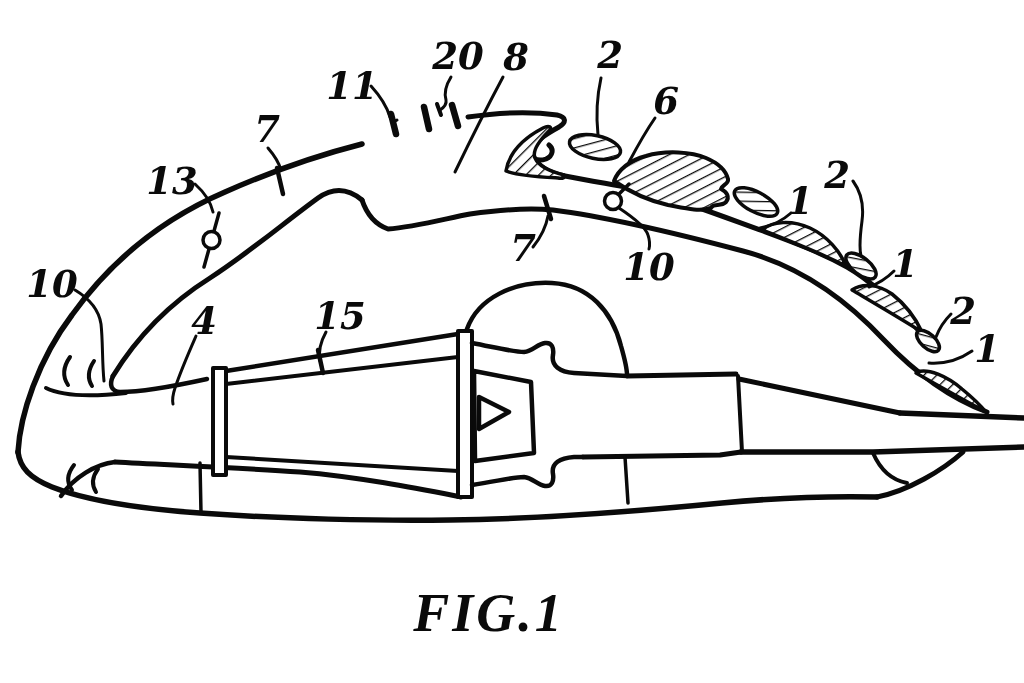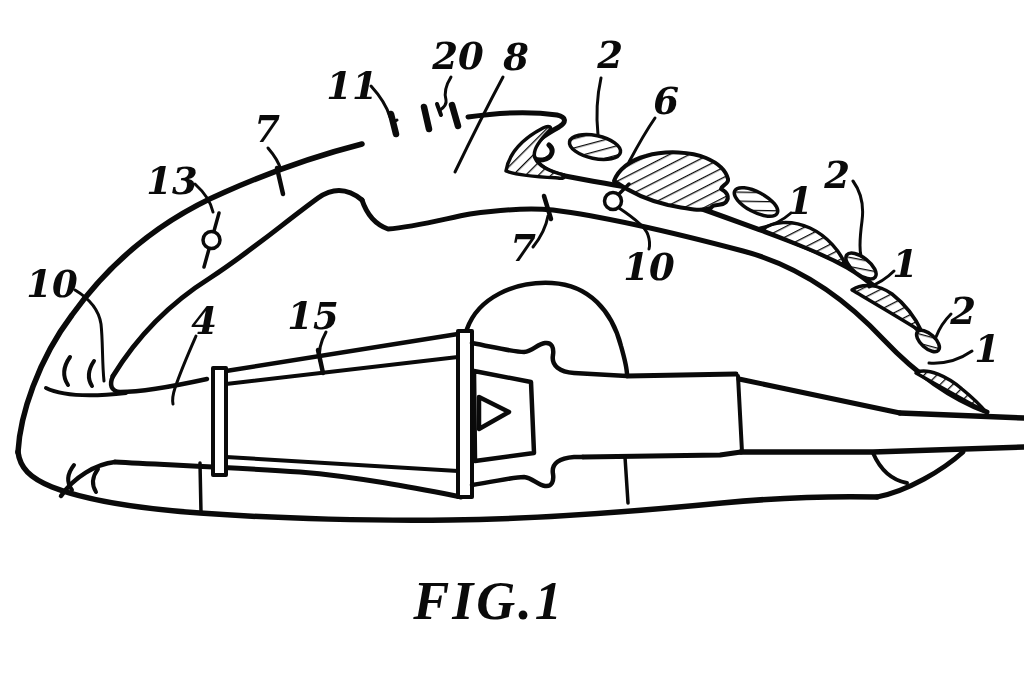--- a/index.html
+++ b/index.html
@@ -4,21 +4,21 @@
 <style>
   html,body{margin:0;padding:0;background:#ffffff;}
   .stage{position:relative;width:1024px;height:683px;background:#ffffff;overflow:hidden;
          font-family:"DejaVu Serif", serif;}
   svg{position:absolute;left:0;top:0;}
   .ref{position:absolute;transform:translate(-50%,-50%);
        font-style:italic;font-weight:700;font-size:37px;color:#0a0a0a;
        font-family:"DejaVu Serif", serif;white-space:nowrap;user-select:none;}
   .caption{position:absolute;transform:translate(-50%,-50%);
        font-style:italic;font-weight:700;font-size:54px;letter-spacing:3px;color:#0a0a0a;
-       font-family:"Liberation Serif", serif;}
+       font-family:"Liberation Serif", serif;margin-top:12px;}
 </style>
 </head>
 <body>
 
 <div class="stage">
 
 <svg width="1024" height="683" viewBox="0 0 1024 683">
   <defs>
     <pattern id="hatchSteep" patternUnits="userSpaceOnUse" width="9" height="9" patternTransform="rotate(63)">
       <rect width="9" height="9" fill="#ffffff"></rect>
@@ -128,21 +128,21 @@
 
   <span class="ref" style="left:352px;top:86px">11</span>
   <span class="ref" style="left:458px;top:56px">20</span>
   <span class="ref" style="left:516px;top:57px">8</span>
   <span class="ref" style="left:610px;top:55px">2</span>
   <span class="ref" style="left:666px;top:101px">6</span>
   <span class="ref" style="left:267px;top:129px">7</span>
   <span class="ref" style="left:172px;top:181px">13</span>
   <span class="ref" style="left:52px;top:284px">10</span>
   <span class="ref" style="left:204px;top:321px">4</span>
-  <span class="ref" style="left:313px;top:316px">15</span>
+  <span class="ref" style="left:340px;top:316px">15</span>
   <span class="ref" style="left:523px;top:248px">7</span>
   <span class="ref" style="left:649px;top:267px">10</span>
   <span class="ref" style="left:837px;top:175px">2</span>
   <span class="ref" style="left:800px;top:201px">1</span>
   <span class="ref" style="left:905px;top:264px">1</span>
   <span class="ref" style="left:963px;top:311px">2</span>
   <span class="ref" style="left:987px;top:349px">1</span>
 
   <span class="caption" style="left:489px;top:601px">FIG.1</span>
 

